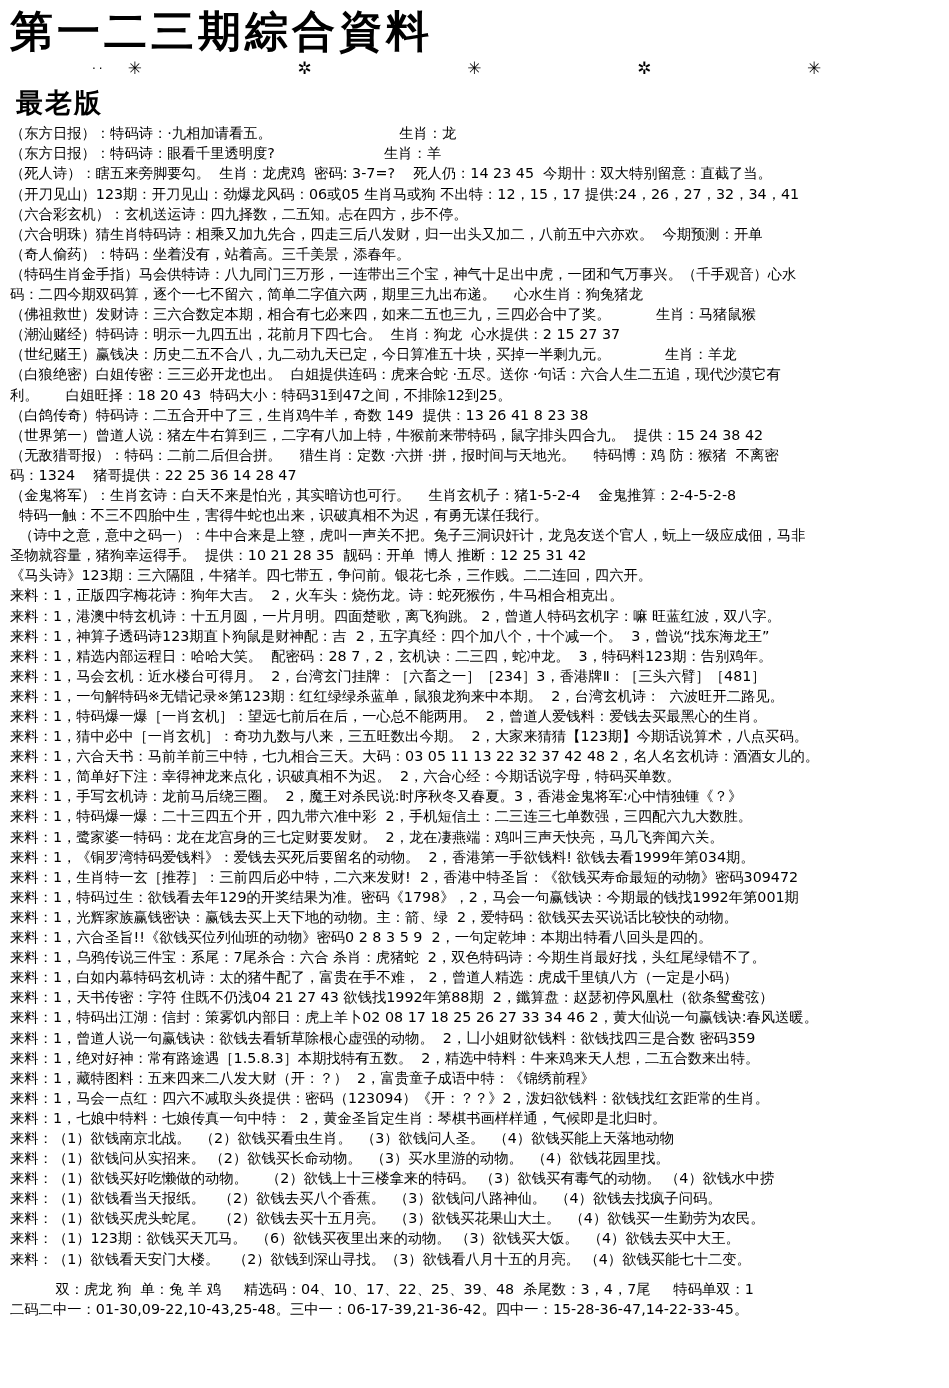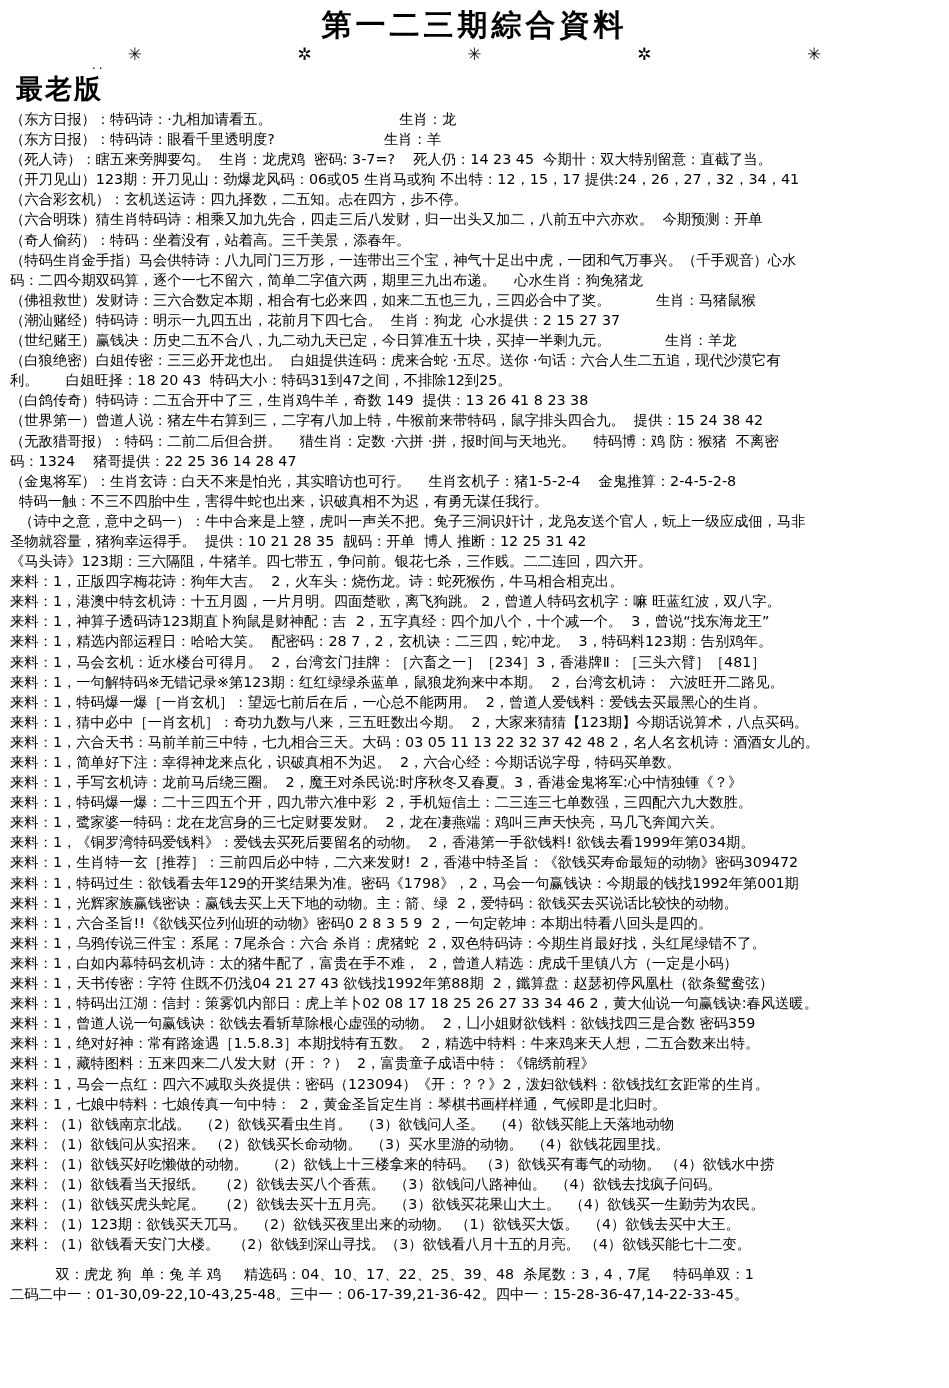--- a/index.html
+++ b/index.html
@@ -9,24 +9,23 @@
     color:#000;
   }
   .page{
     width:949px;
     min-height:1388px;
     box-sizing:border-box;
     padding:4px 10px 6px 10px;
     position:relative;
   }
   .title{
-    text-align:center;
     font-family:"DejaVu Serif","Liberation Serif",serif;
     font-weight:bold;
-    font-size:30px;
+    font-size:43px;
     letter-spacing:4px;
     margin:4px 0 0 0;
     line-height:1.1;
   }
   .dots{
     position:absolute;
     left:92px;top:58px;
     font-size:12px;
     letter-spacing:3px;
     color:#000;
@@ -128,21 +127,21 @@
     <div class="line">来料：1，曾道人说一句赢钱诀：欲钱去看斩草除根心虚强的动物。  2，凵小姐财欲钱料：欲钱找四三是合数 密码359</div>
     <div class="line">来料：1，绝对好神：常有路途遇［1.5.8.3］本期找特有五数。  2，精选中特料：牛来鸡来天人想，二五合数来出特。</div>
     <div class="line">来料：1，藏特图料：五来四来二八发大财（开：？）  2，富贵童子成语中特：《锦绣前程》</div>
     <div class="line">来料：1，马会一点红：四六不减取头炎提供：密码（123094）《开：？？》2，泼妇欲钱料：欲钱找红玄距常的生肖。</div>
     <div class="line">来料：1，七娘中特料：七娘传真一句中特：  2，黄金圣旨定生肖：琴棋书画样样通，气候即是北归时。</div>
     <div class="line">来料：（1）欲钱南京北战。  （2）欲钱买看虫生肖。  （3）欲钱问人圣。  （4）欲钱买能上天落地动物</div>
     <div class="line">来料：（1）欲钱问从实招来。 （2）欲钱买长命动物。  （3）买水里游的动物。  （4）欲钱花园里找。</div>
     <div class="line">来料：（1）欲钱买好吃懒做的动物。    （2）欲钱上十三楼拿来的特码。 （3）欲钱买有毒气的动物。 （4）欲钱水中捞</div>
     <div class="line">来料：（1）欲钱看当天报纸。   （2）欲钱去买八个香蕉。  （3）欲钱问八路神仙。  （4）欲钱去找疯子问码。</div>
     <div class="line">来料：（1）欲钱买虎头蛇尾。   （2）欲钱去买十五月亮。  （3）欲钱买花果山大土。  （4）欲钱买一生勤劳为农民。</div>
-    <div class="line">来料：（1）123期：欲钱买天兀马。  （2）欲钱买夜里出来的动物。 （1）欲钱买大饭。  （4）欲钱去买中大王。</div>
+    <div class="line">来料：（1）123期：欲钱买天兀马。  （6）欲钱买夜里出来的动物。 （3）欲钱买大饭。  （4）欲钱去买中大王。</div>
     <div class="line">来料：（1）欲钱看天安门大楼。   （2）欲钱到深山寻找。（3）欲钱看八月十五的月亮。 （4）欲钱买能七十二变。</div>
   </div>
 
   <div class="footer">
     <div class="line">          双：虎龙 狗  单：兔 羊 鸡     精选码：04、10、17、22、25、39、48  杀尾数：3，4，7尾     特码单双：1</div>
     <div class="line">二码二中一：01-30,09-22,10-43,25-48。三中一：06-17-39,21-36-42。四中一：15-28-36-47,14-22-33-45。</div>
   </div>
 
 </div>
 

